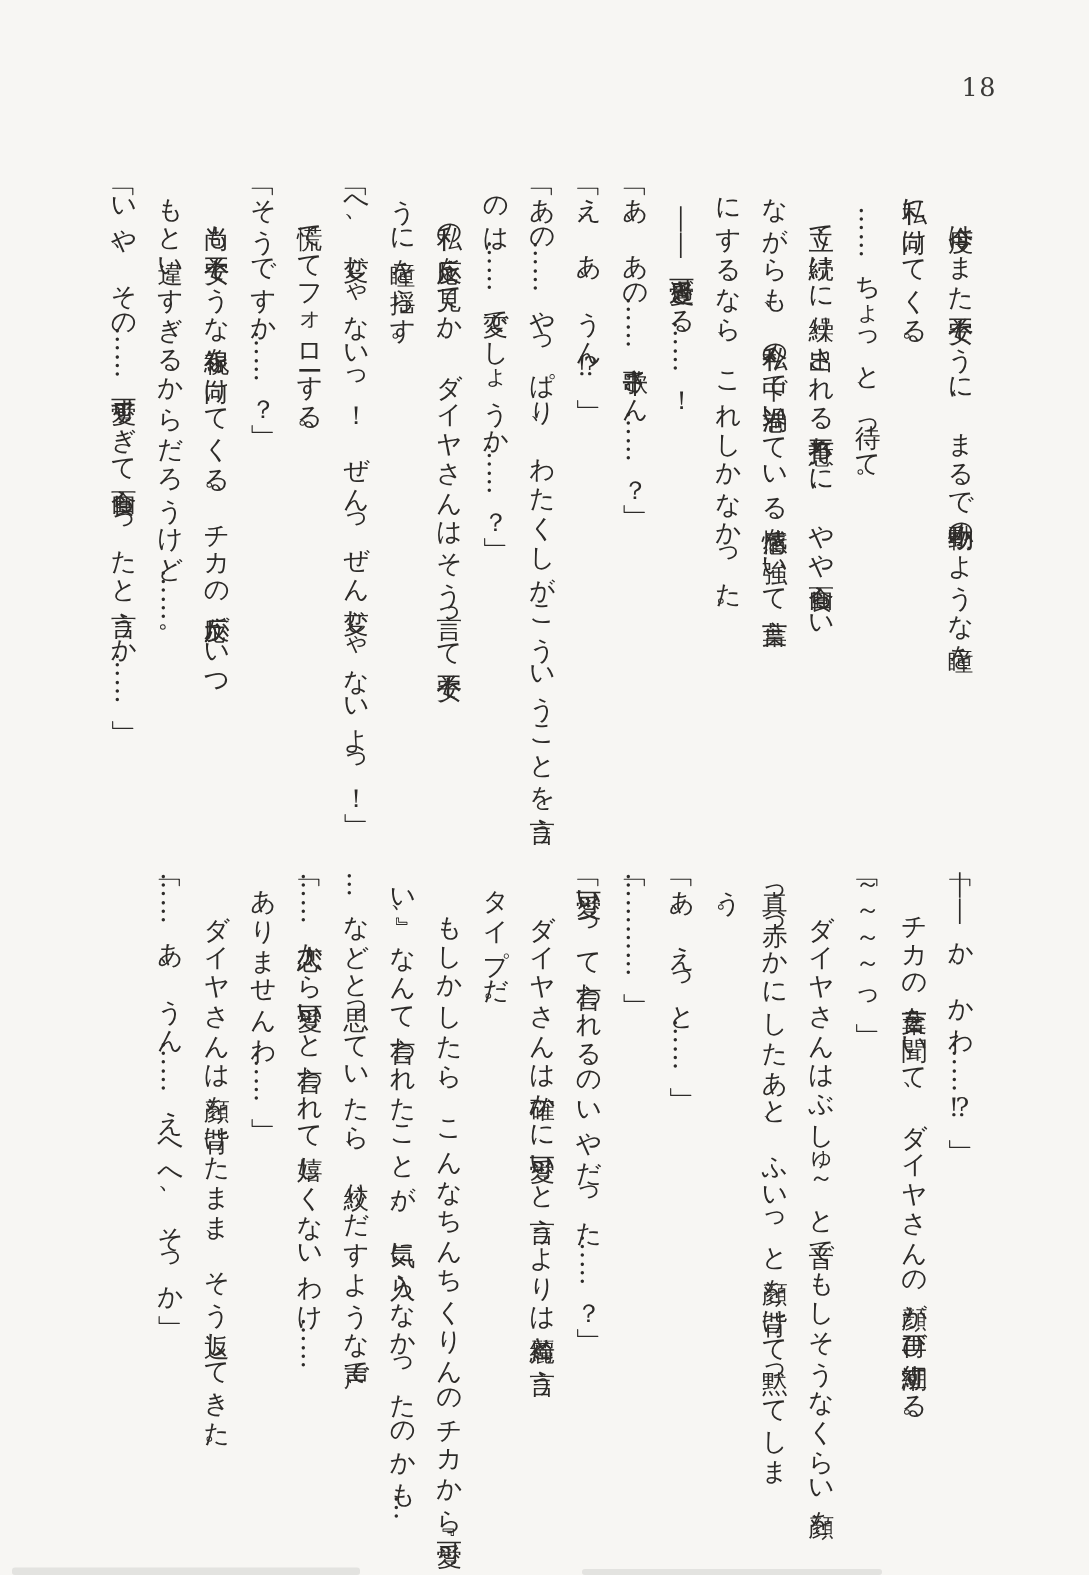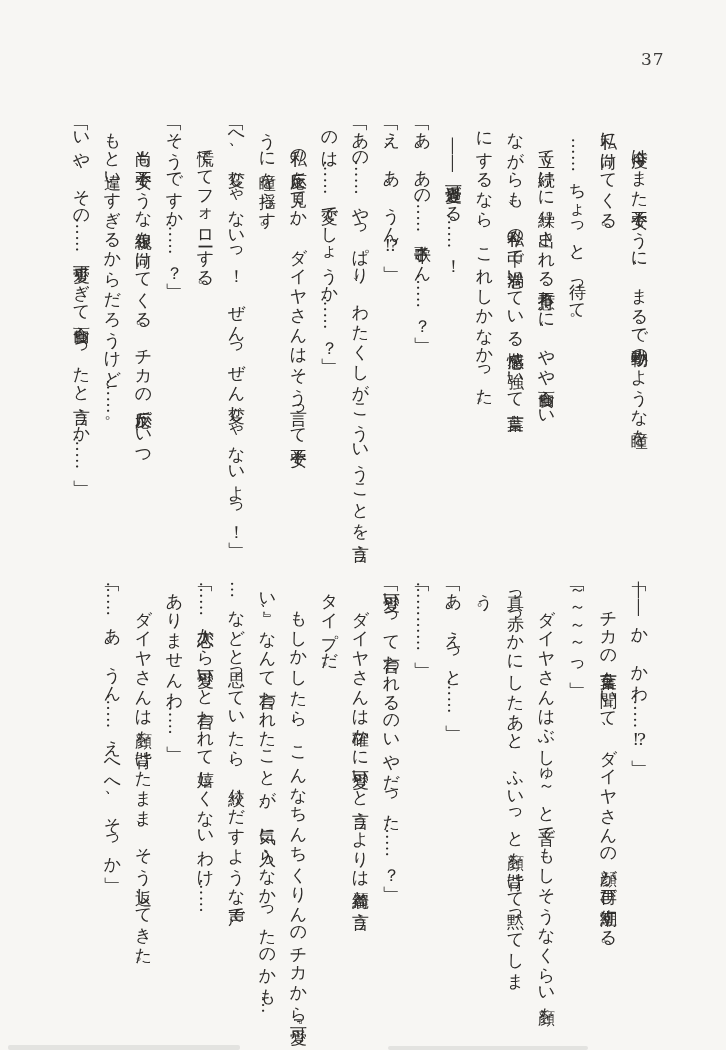--- a/index.html
+++ b/index.html
@@ -50,21 +50,21 @@
     position: absolute;
     background: rgba(60, 60, 60, 0.10);
     border-radius: 2px;
   }
   .artifact-1 { left: 8px;   top: 1045px; width: 232px; height: 5px; }
   .artifact-2 { left: 388px; top: 1046px; width: 200px; height: 4px; }
 </style>
 </head>
 <body>
 
-<div class="page-number">37</div>
+<div class="page-number">18</div>
 
 <div class="text-block block-upper">
     <p>　今度はまた不安そうに、まるで小動物のような瞳を</p>
     <p>私に向けてくる。</p>
     <p>　……ちょっと、待って。</p>
     <p>　立て続けに繰り出される不意打ちに、やや面食らい</p>
     <p>ながらも、今私の中で渦巻いている感情を強いて言葉</p>
     <p>にするなら、これしかなかった。</p>
     <p>　――可愛過ぎる……！</p>
     <p>「あ、あの……千歌さん……？」</p>

